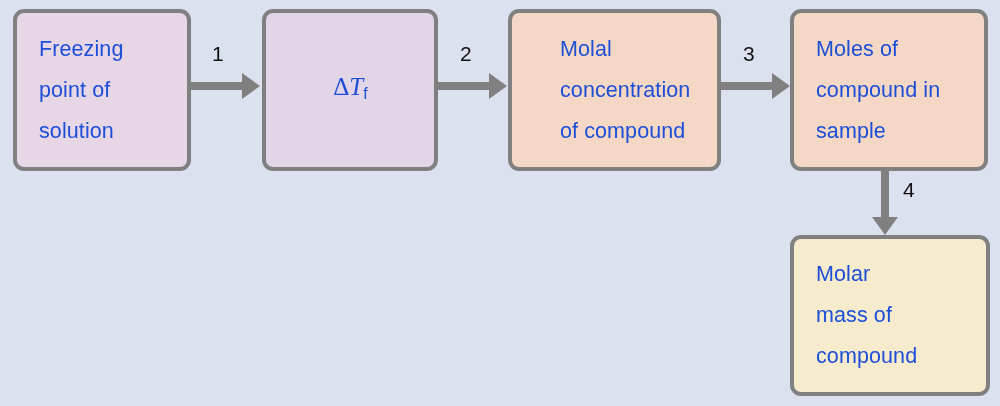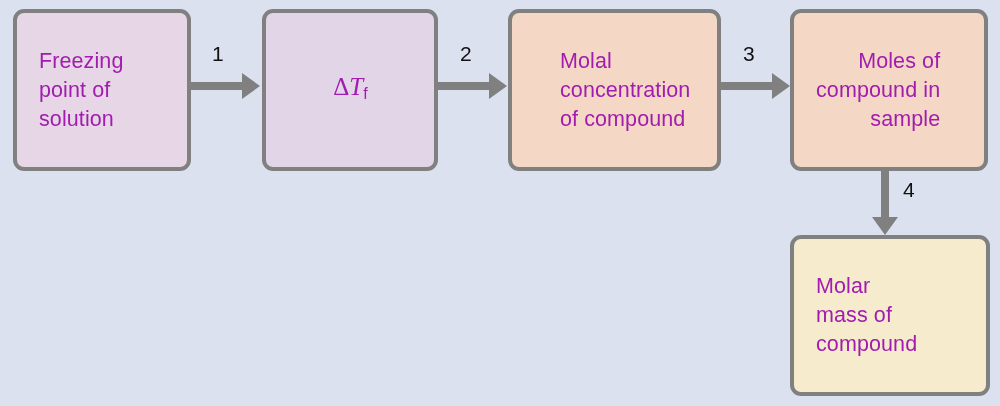--- a/index.html
+++ b/index.html
@@ -24,34 +24,34 @@
     box-sizing: border-box;
     border: 4px solid #808080;
     border-radius: 11px;
     display: flex;
     align-items: center;
     padding-left: 22px;
     padding-right: 10px;
   }
   .node .label {
     font-size: 21.5px;
-    line-height: 29px;
-    color: #a21caf;
+    line-height: 41px;
+    color: #1d4ed8;
     letter-spacing: 0.1px;
     white-space: pre-line;
   }
   .node.centered {
     justify-content: center;
     padding-left: 11px;
   }
   
   #node-freezing-point { left: 13px;  top: 9px;   width: 178px; height: 162px; background: #e6d6e6; }
   #node-delta-tf       { left: 262px; top: 9px;   width: 176px; height: 162px; background: #e3d5e8; }
   #node-molality       { left: 508px; top: 9px;   width: 213px; height: 162px; background: #f4d8c5; padding-left: 48px; }
-  #node-moles          { left: 790px; top: 9px;   width: 198px; height: 162px; background: #f4d8c5; text-align: right; }
+  #node-moles          { left: 790px; top: 9px;   width: 198px; height: 162px; background: #f4d8c5; }
   #node-molar-mass     { left: 790px; top: 235px; width: 200px; height: 161px; background: #f6eccd; }
 
   
   .mathvar {
     font-style: italic;
     font-family: "Liberation Serif", serif;
     font-size: 25px;
   }
   .mathdelta {
     font-family: "Liberation Serif", serif;

